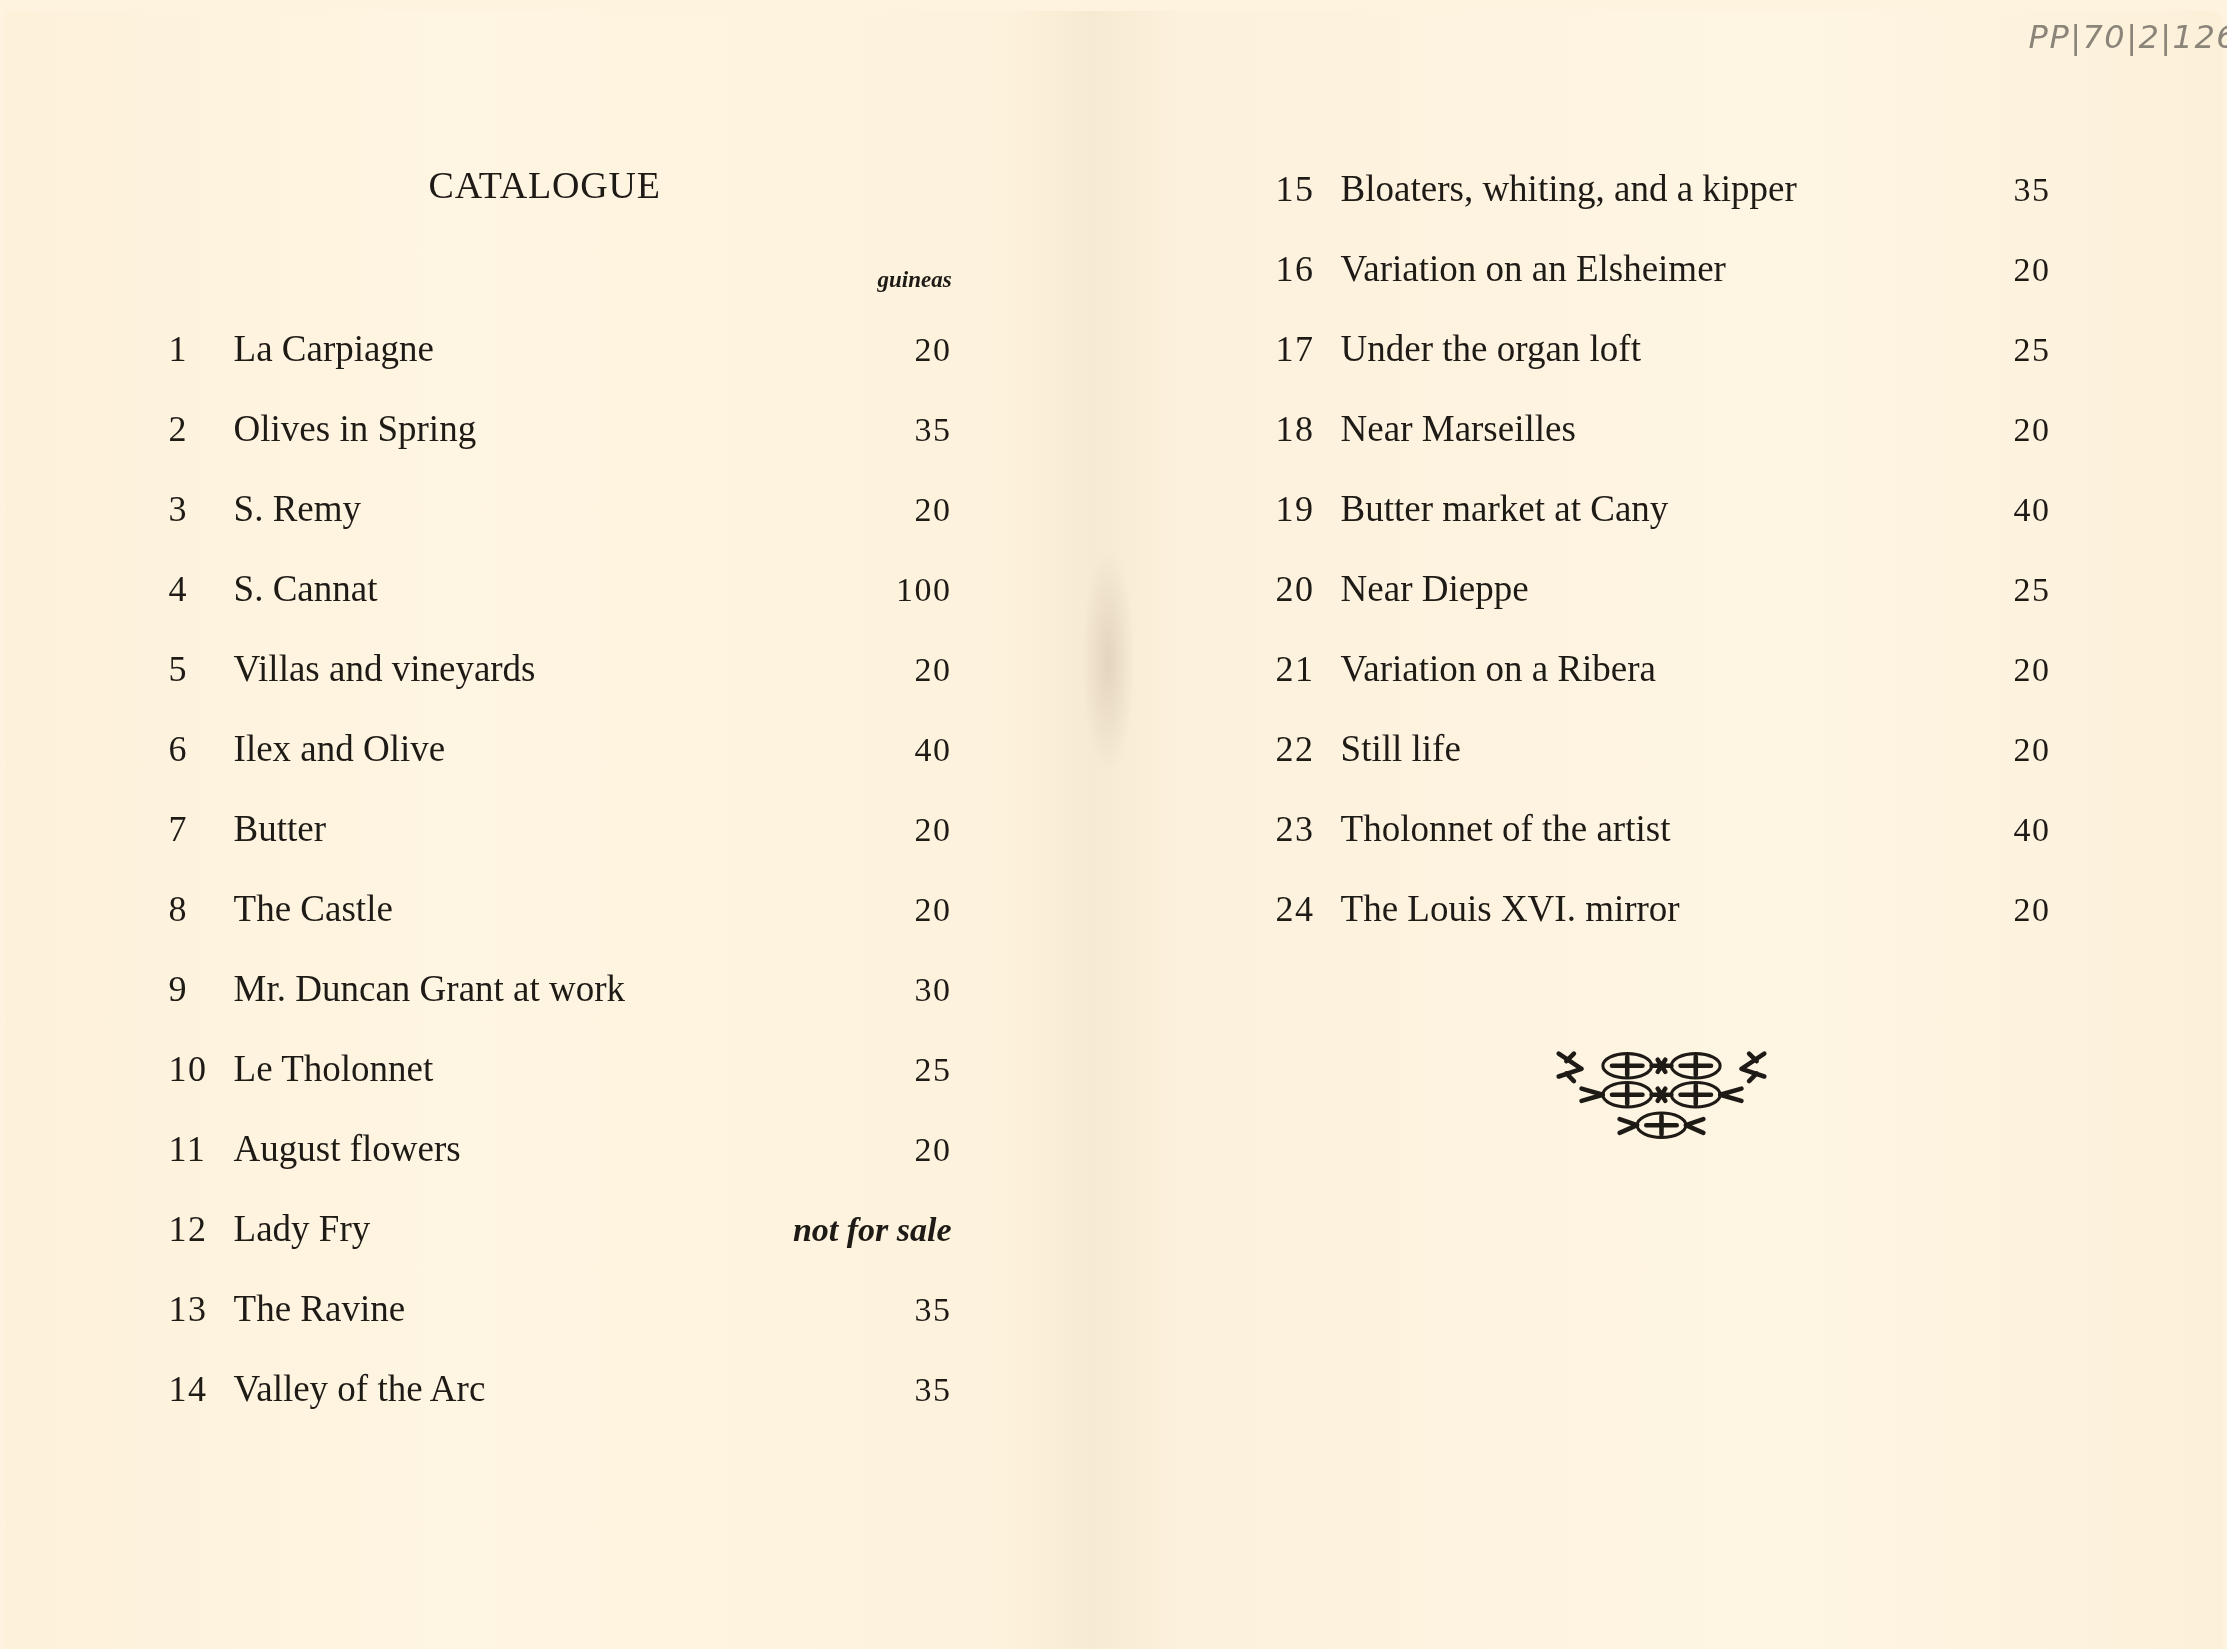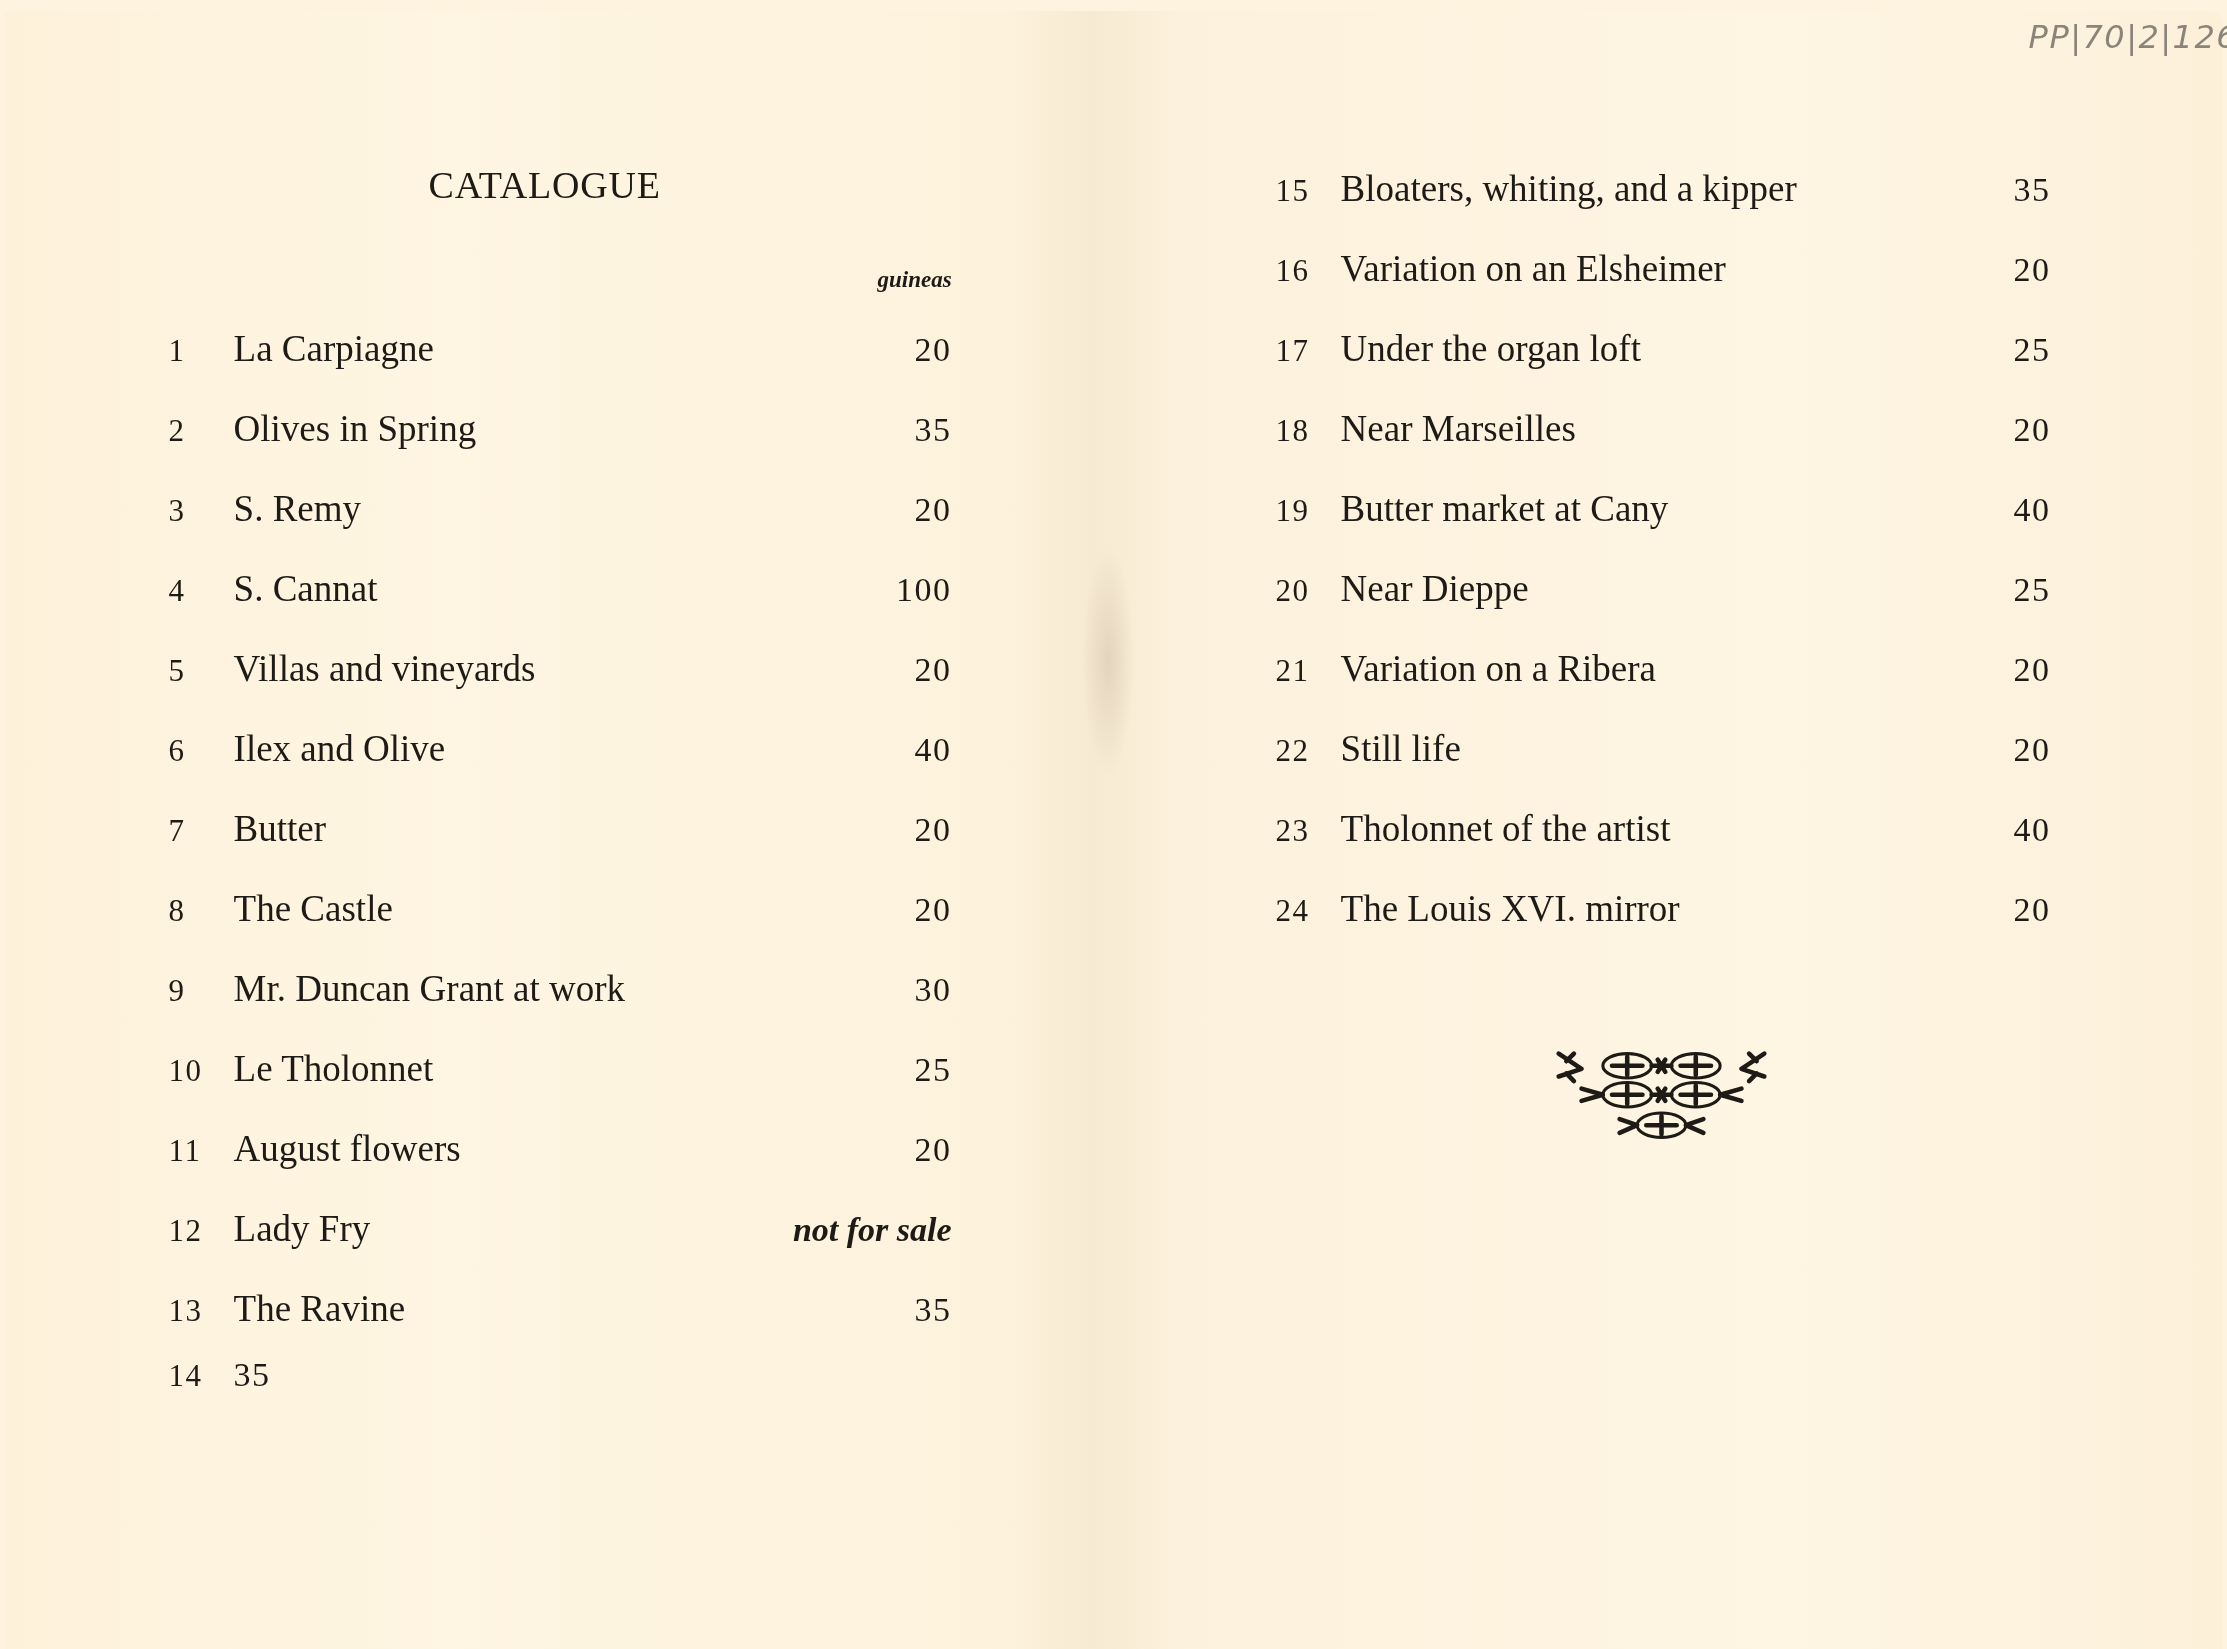--- a/index.html
+++ b/index.html
@@ -33,21 +33,21 @@
     position: absolute; right: 0; top: 111px;
     font-size: 23px; font-style: italic; font-weight: bold;
   }
   .list-left { position: absolute; left: 0; top: 160px; width: 783px; }
   .page-right { position: absolute; left: 1271px; top: 145px; width: 775px; }
   .list-right { position: absolute; left: 0; top: 0; width: 775px; }
   .row {
     display: flex; align-items: baseline; height: 80px;
     font-size: 37px;
   }
-  .row .num { width: 65px; font-size: 31px; letter-spacing: 1.5px; font-family: Liberation Serif, serif; }
+  .row .num { width: 65px; font-size: 36px; letter-spacing: 1.5px; font-family: Liberation Serif, serif; }
   .row .name { flex: 1; margin-top: 11px; }
   .row .price { text-align: right; font-size: 34px; letter-spacing: 1.5px; }
   .row .price.nfs { font-style: italic; font-weight: bold; font-size: 34px; letter-spacing: 0; }
   .list-right .row { height: 80px; }
   .list-right .row .num { width: 65px; }
   .ornament { position: absolute; left: 1546px; top: 1035px; width: 221px; height: 99px; }
 </style>
 </head>
 <body>
 
@@ -120,20 +120,21 @@
           <span class="name">Lady Fry</span>
           <span class="price nfs">not for sale</span>
         </div>
       <div class="row">
           <span class="num">13</span>
           <span class="name">The Ravine</span>
           <span class="price">35</span>
         </div>
       <div class="row">
           <span class="num">14</span>
+          <span class="name">Valley of the Arc</span>
           <span class="price">35</span>
         </div>
     </div>
   </div>
 
   <div class="page-right">
     <div class="list-right">
       <div class="row">
           <span class="num">15</span>
           <span class="name">Bloaters, whiting, and a kipper</span>

